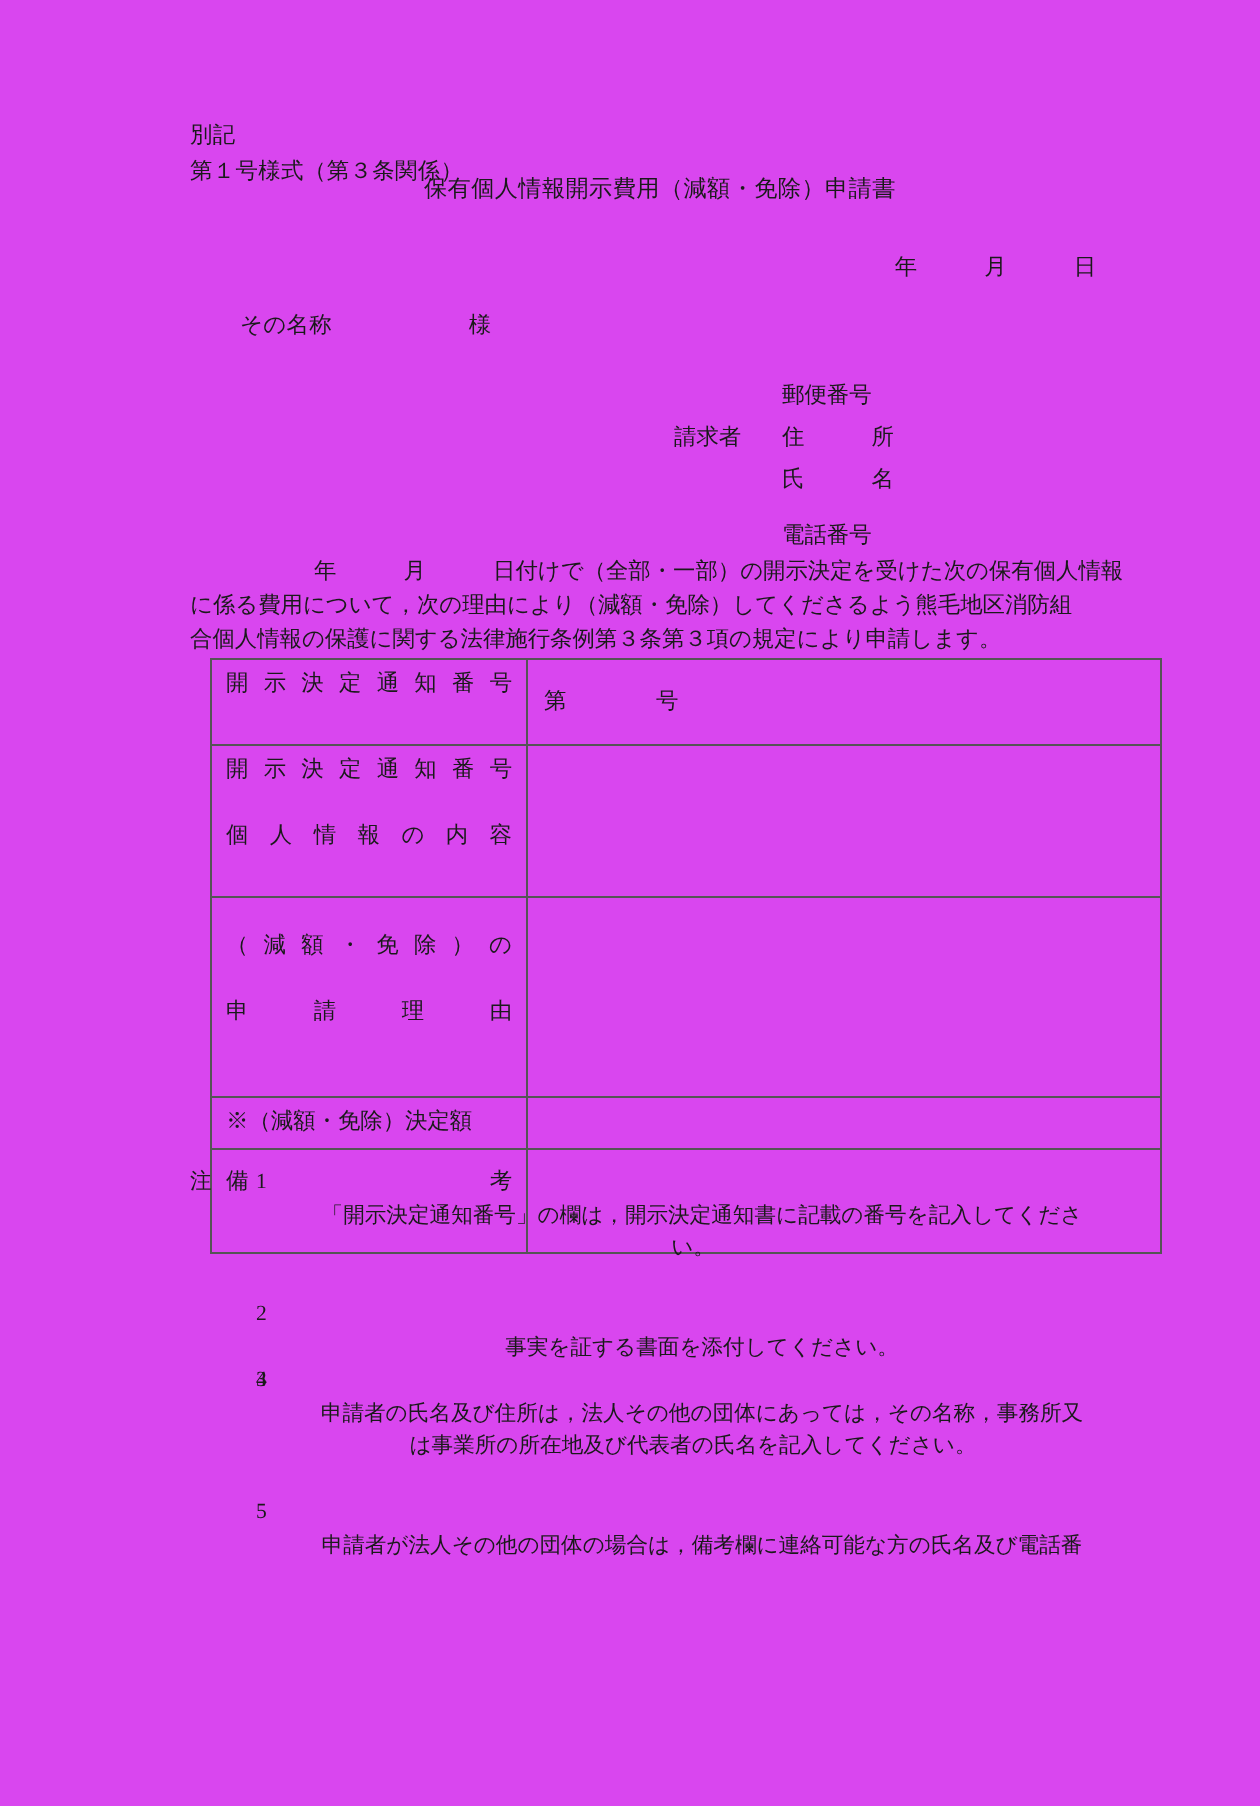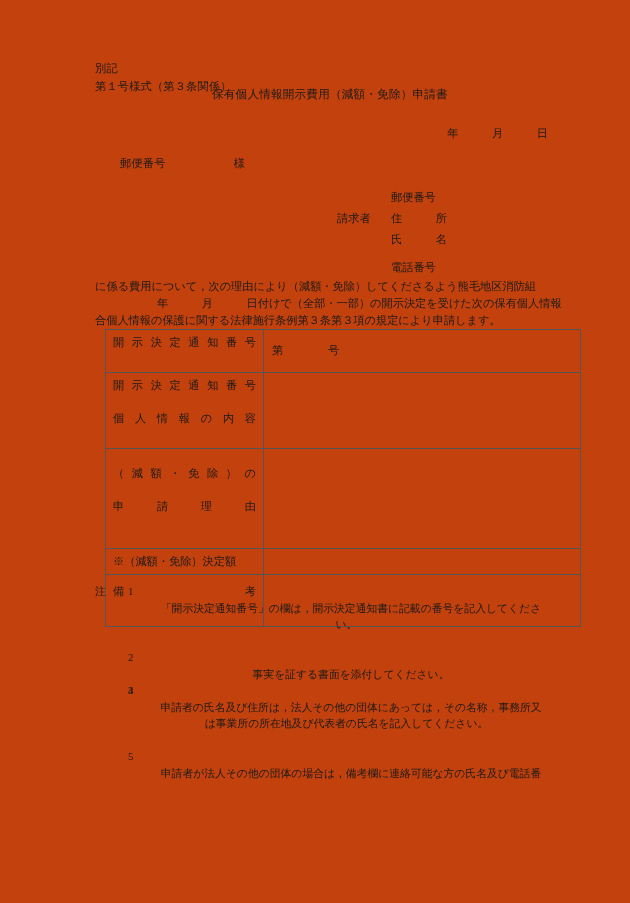--- a/index.html
+++ b/index.html
@@ -11,21 +11,21 @@
     width: 630px;
     height: 903px;
     position: relative;
     font-family: "Liberation Serif", "DejaVu Serif", serif;
     color: #1a1a1a;
     overflow: hidden;
   }
   .page {
     position: absolute;
     inset: 0;
-    background: #c2410c;
+    background: #d946ef;
   }
 
   
   .t {
     position: absolute;
     white-space: pre;
     font-size: 11.2px;
     line-height: 1.45;
     letter-spacing: 0.2px;
   }
@@ -143,31 +143,31 @@
 <body>
 
 <div class="page">
 
   <div class="t" id="form-kind">別記</div>
   <div class="t" id="form-number">第１号様式（第３条関係）</div>
   <div class="t" id="doc-title">保有個人情報開示費用（減額・免除）申請書</div>
 
   <div id="date-line">年　　　月　　　日</div>
 
-  <div class="t" id="agency-line">郵便番号　　　　　　様</div>
+  <div class="t" id="agency-line">その名称　　　　　　様</div>
 
   <div class="req" id="req-postal">郵便番号</div>
   <div class="req" id="req-label">請求者</div>
   <div class="req" id="req-address">住　　　所</div>
   <div class="req" id="req-name">氏　　　名</div>
   <div class="req" id="req-tel">電話番号</div>
 
   <div id="body-par">
+    <span class="ln indent">年　　　月　　　日付けで（全部・一部）の開示決定を受けた次の保有個人情報</span>
     <span class="ln">に係る費用について，次の理由により（減額・免除）してくださるよう熊毛地区消防組</span>
-    <span class="ln indent">年　　　月　　　日付けで（全部・一部）の開示決定を受けた次の保有個人情報</span>
     <span class="ln">合個人情報の保護に関する法律施行条例第３条第３項の規定により申請します。</span>
   </div>
 
   <table id="form-table">
     <tbody>
       <tr class="r-h">
         <td class="label">
           <span class="spread">開示決定通知番号</span>
         </td>
         <td class="value">

